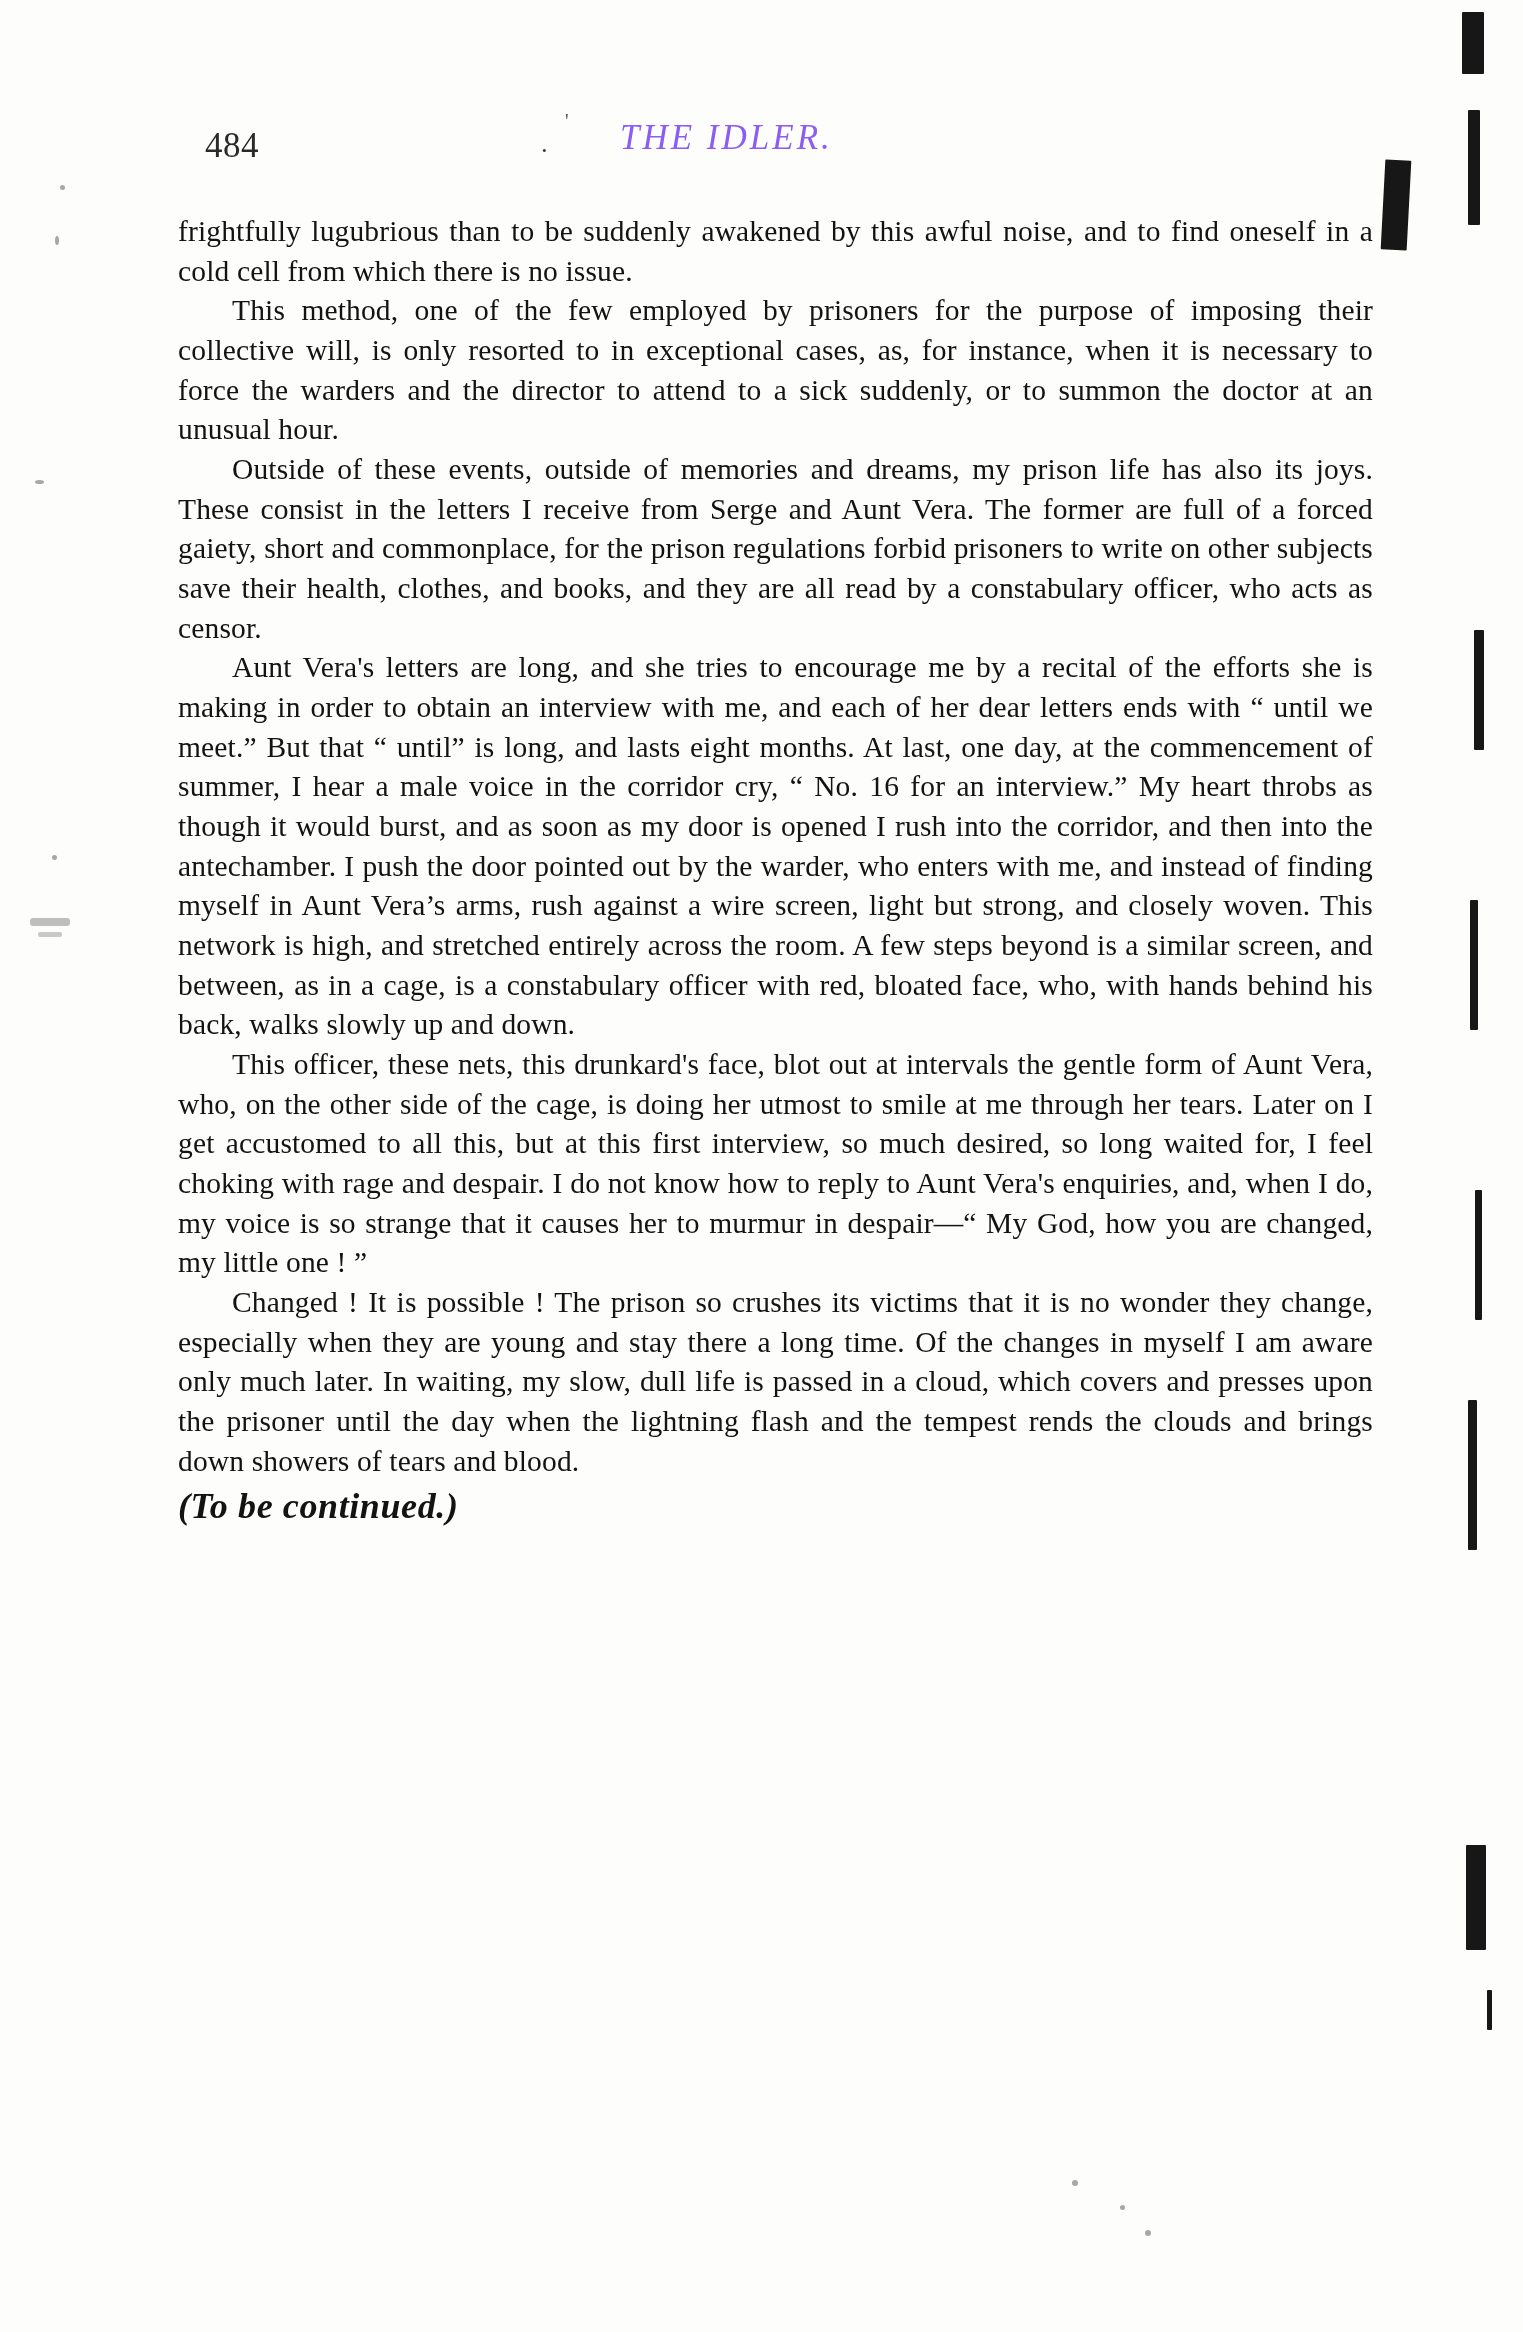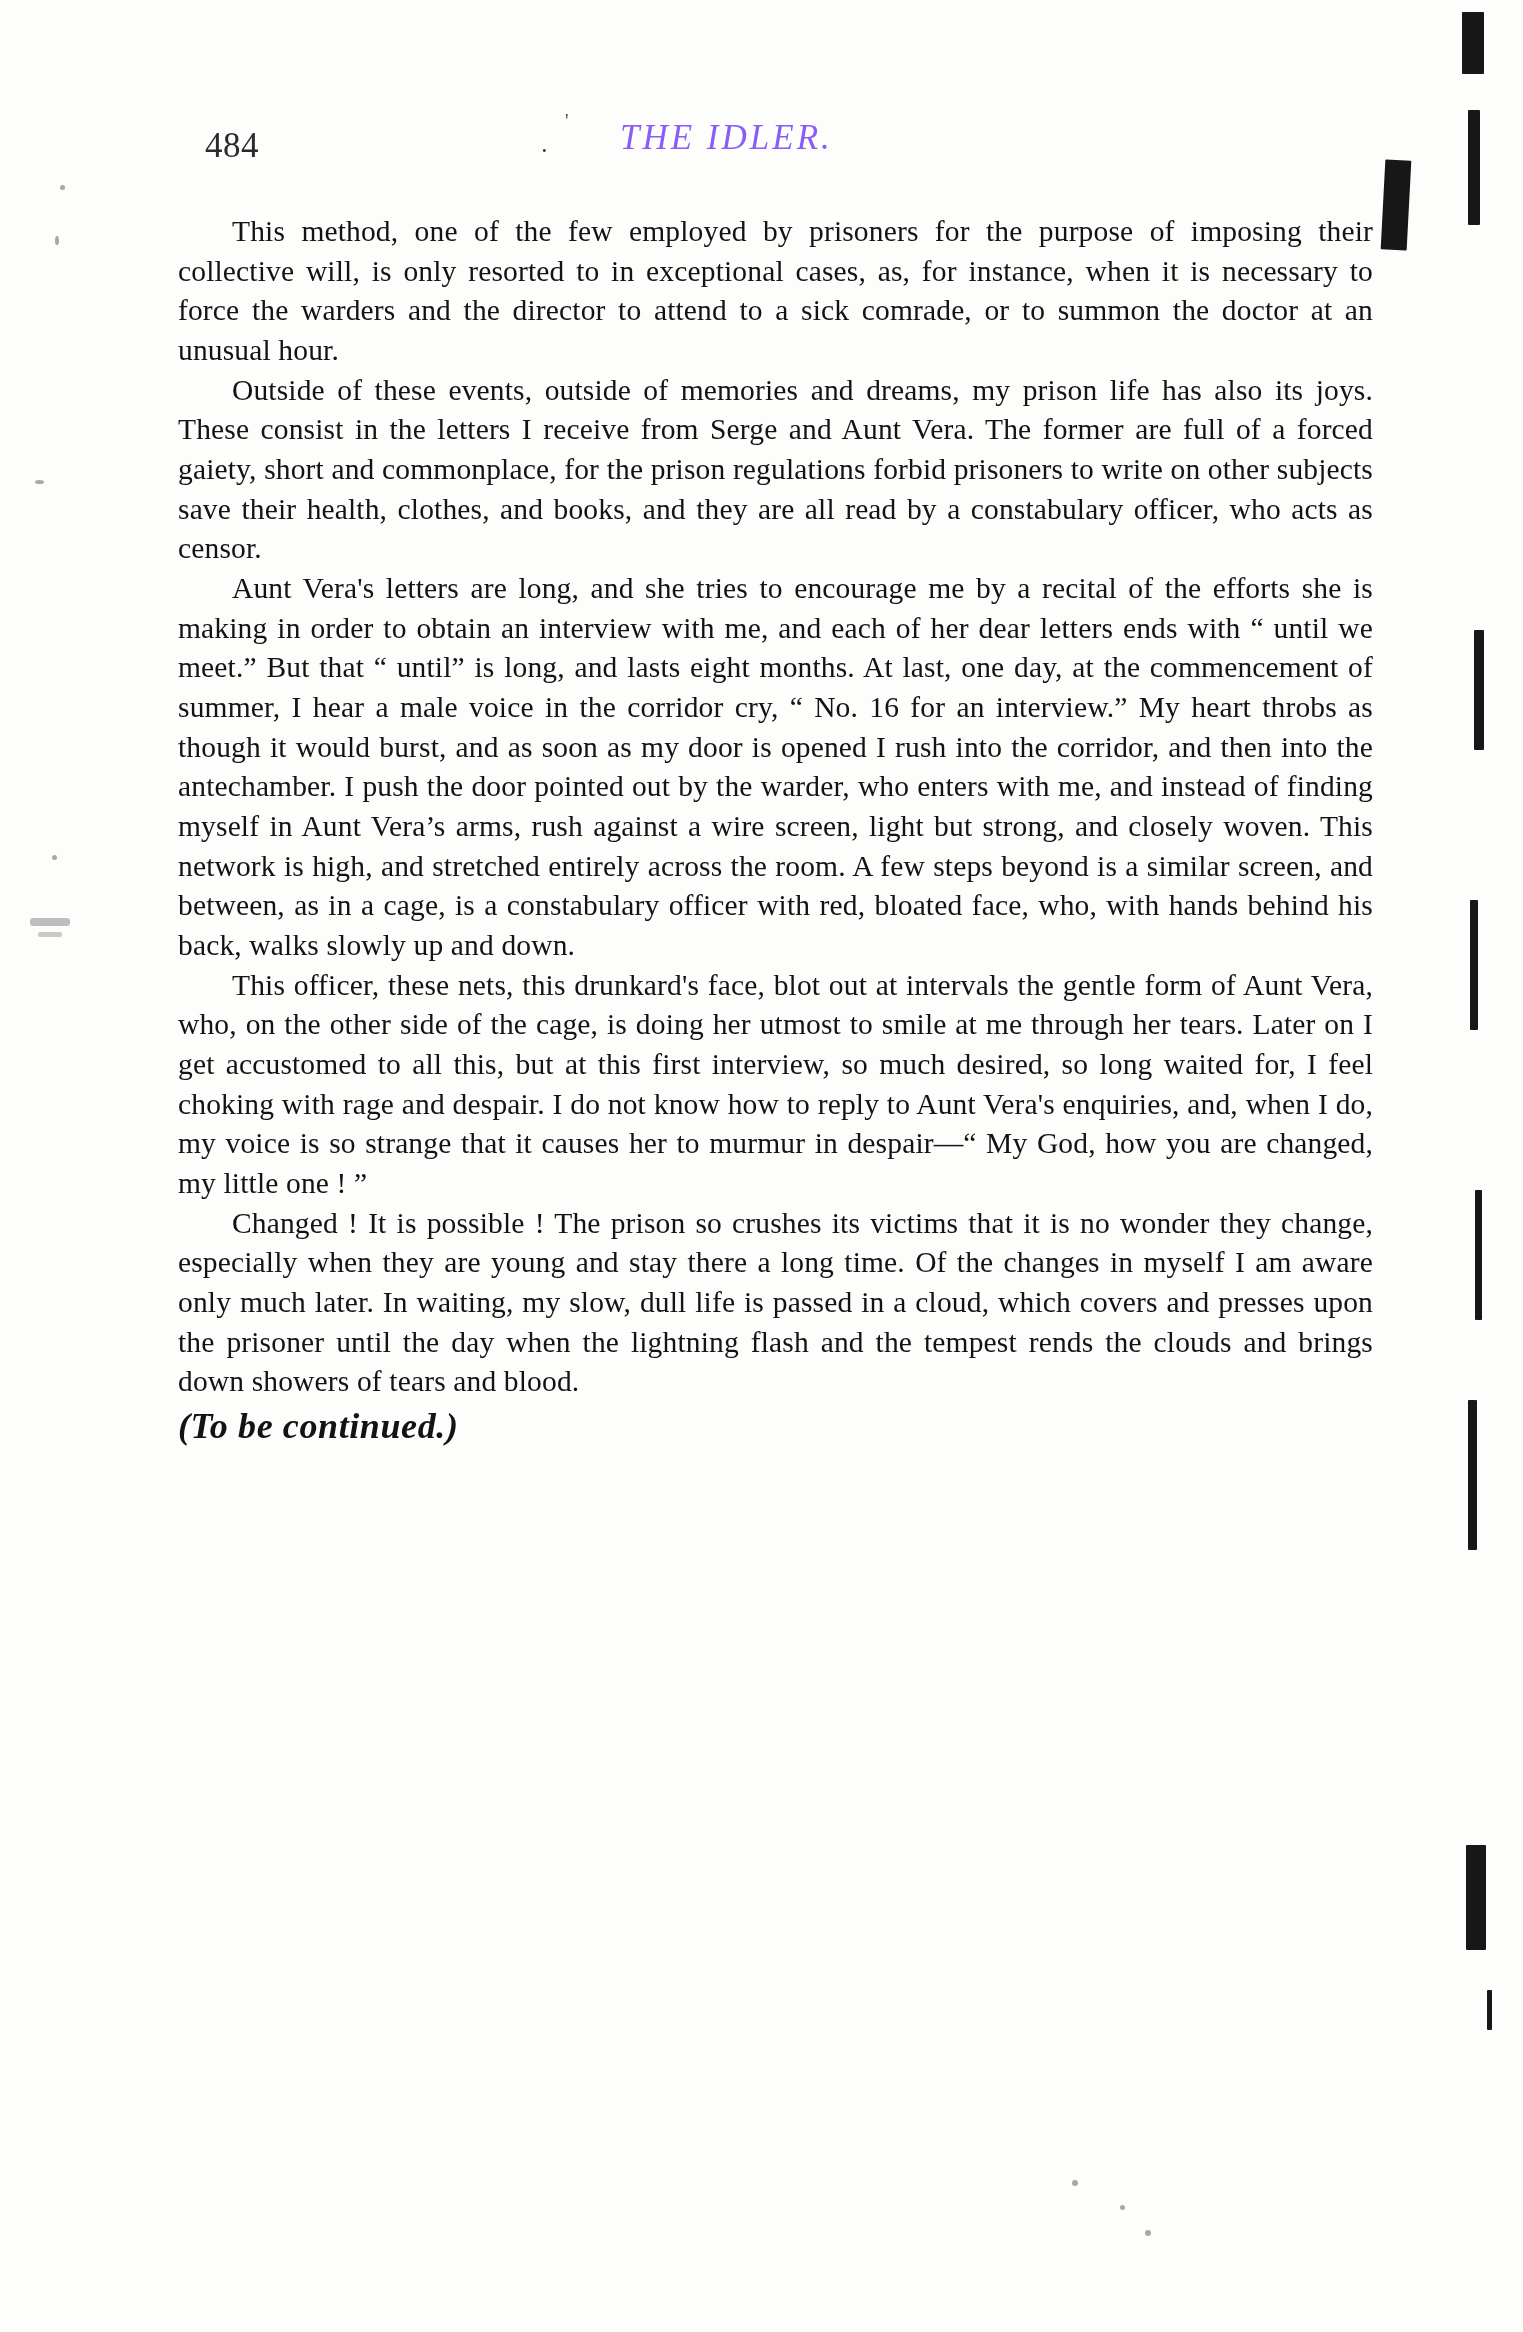--- a/index.html
+++ b/index.html
@@ -134,21 +134,22 @@
   <div class="speck" style="left:1072px; top:2180px; width:6px; height:6px;"></div>
 
   <div class="header">
     <div class="folio">484</div>
     <div class="head-tick">'</div>
     <div class="head-dot">·</div>
     <div class="running-head">THE  IDLER.</div>
   </div>
 
   <div class="column">
-    <p>This method, one of the few employed by prisoners for the purpose of imposing their collective will, is only resorted to in exceptional cases, as, for instance, when it is necessary to force the warders and the director to attend to a sick comrade, or to summon the doctor at an unusual hour.</p>
+    <p class="first">frightfully lugubrious than to be suddenly awakened by this awful noise, and to find oneself in a cold cell from which there is no issue.</p>
+    <p>This method, one of the few employed by prisoners for the purpose of imposing their collective will, is only resorted to in exceptional cases, as, for instance, when it is necessary to force the warders and the director to attend to a sick suddenly, or to summon the doctor at an unusual hour.</p>
     <p>Outside of these events, outside of memories and dreams, my prison life has also its joys. These consist in the letters I receive from Serge and Aunt Vera. The former are full of a forced gaiety, short and commonplace, for the prison regulations forbid prisoners to write on other subjects save their health, clothes, and books, and they are all read by a constabulary officer, who acts as censor.</p>
     <p>Aunt Vera's letters are long, and she tries to encourage me by a recital of the efforts she is making in order to obtain an interview with me, and each of her dear letters ends with “ until we meet.” But that “ until” is long, and lasts eight months.  At last, one day, at the commencement of summer, I hear a male voice in the corridor cry, “ No. 16 for an interview.”  My heart throbs as though it would burst, and as soon as my door is opened I rush into the corridor, and then into the antechamber.  I push the door pointed out by the warder, who enters with me, and instead of finding myself in Aunt Vera’s arms, rush against a wire screen, light but strong, and closely woven.  This network is high, and stretched entirely across the room.  A few steps beyond is a similar screen, and between, as in a cage, is a constabulary officer with red, bloated face, who, with hands behind his back, walks slowly up and down.</p>
     <p>This officer, these nets, this drunkard's face, blot out at intervals the gentle form of Aunt Vera, who, on the other side of the cage, is doing her utmost to smile at me through her tears. Later on I get accustomed to all this, but at this first interview, so much desired, so long waited for, I feel choking with rage and despair.  I do not know how to reply to Aunt Vera's enquiries, and, when I do, my voice is so strange that it causes her to murmur in despair—“ My God, how you are changed, my little one ! ”</p>
     <p>Changed !  It is possible !  The prison so crushes its victims that it is no wonder they change, especially when they are young and stay there a long time.  Of the changes in myself I am aware only much later.  In waiting, my slow, dull life is passed in a cloud, which covers and presses upon the prisoner until the day when the lightning flash and the tempest rends the clouds and brings down showers of tears and blood.</p>
     <p class="closing">(To be continued.)</p>
   </div>
 
 </div>
 
 </body></html>

